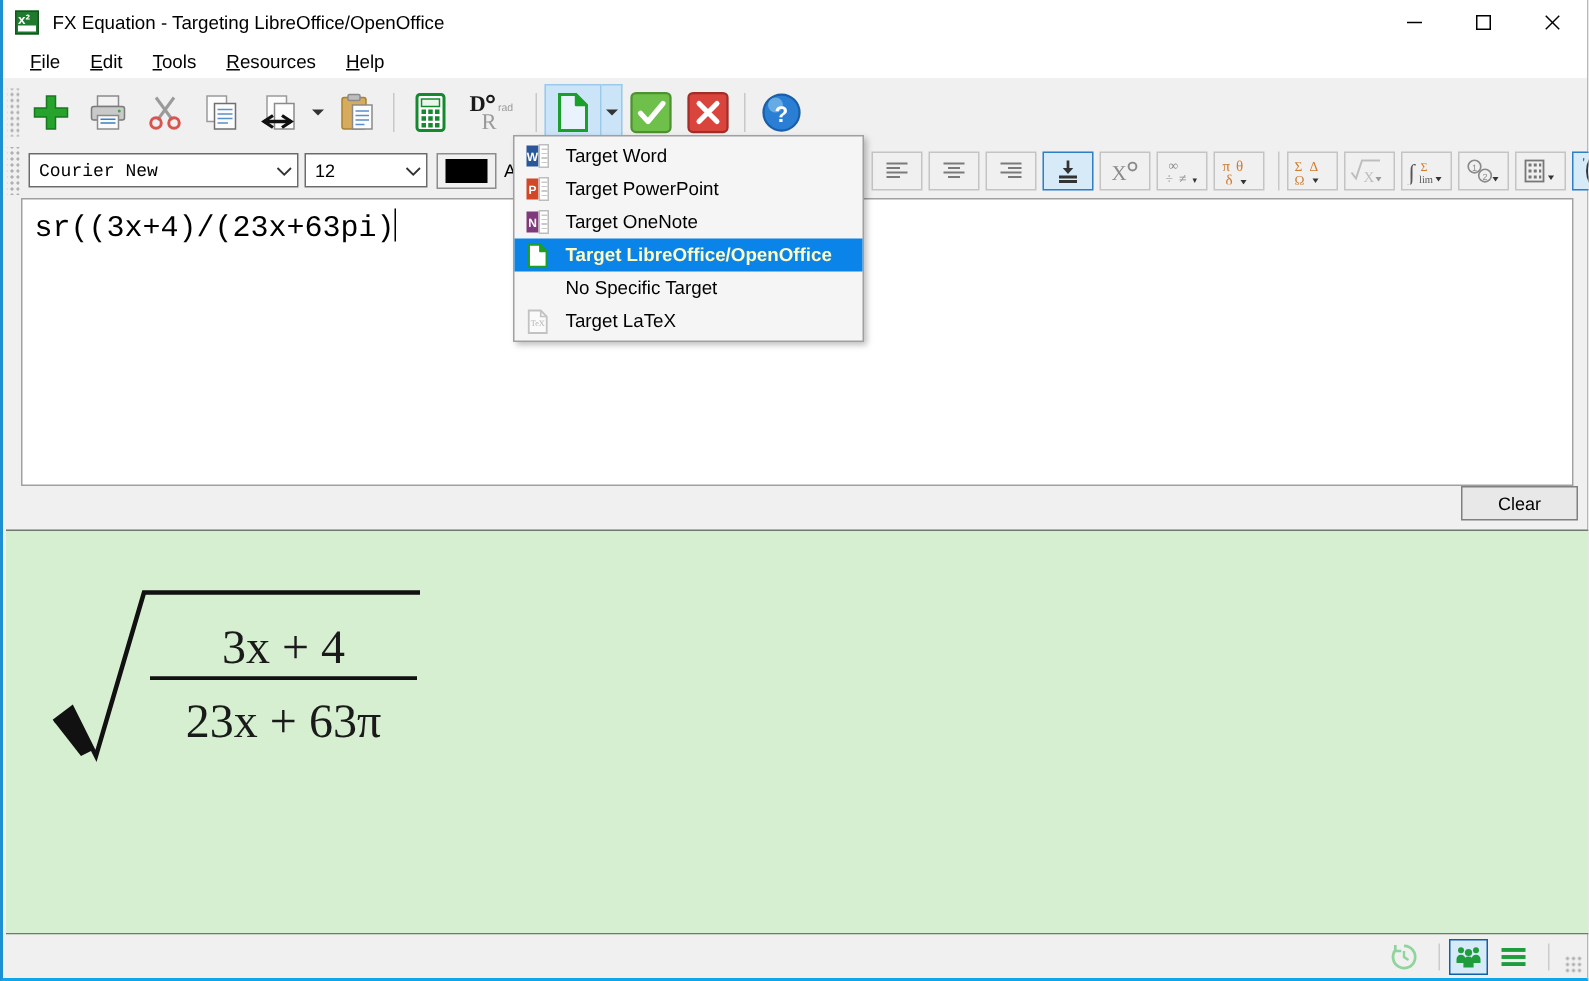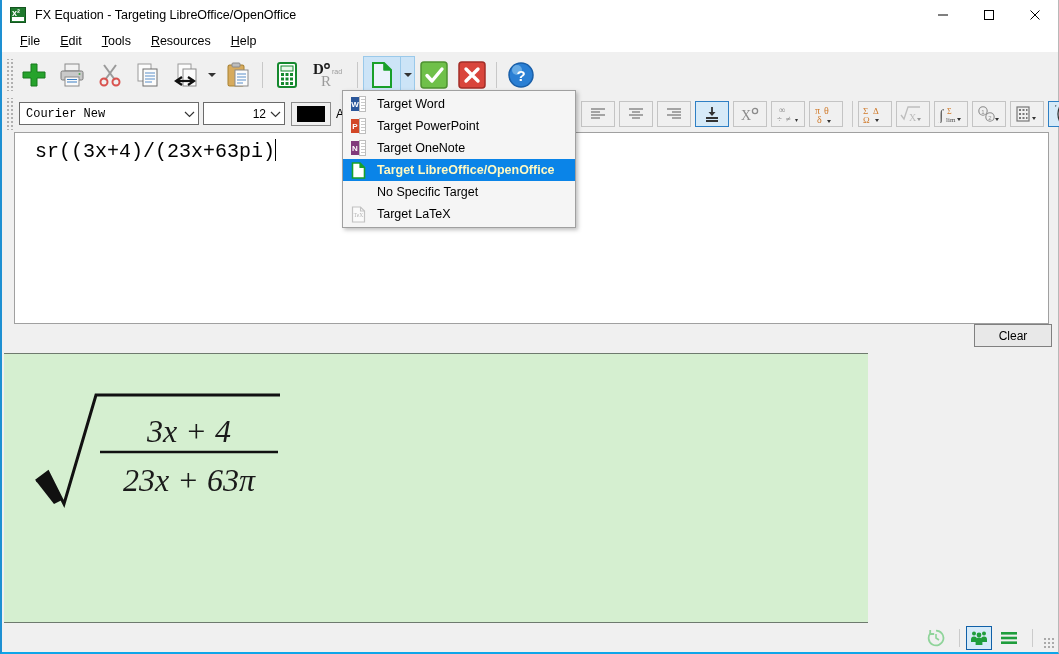--- a/index.html
+++ b/index.html
@@ -178,21 +178,21 @@
   }
   .combo .val { padding-left: 6px; flex: 1; white-space: nowrap; overflow: hidden; }
   .combo .dd {
     width: 18px;
     display: flex;
     align-items: center;
     justify-content: center;
   }
   .combo .dd svg { display: block; }
   .font-combo { width: 180px; margin-left: 4px; font-family: Liberation Mono, monospace; }
-  .size-combo { width: 82px; margin-left: 4px; text-align: right; }
+  .size-combo { width: 82px; margin-left: 4px; }
   .color-btn {
     width: 40px; height: 24px;
     margin-left: 6px;
     border: 1px solid #8c8c8c;
     background: #f0f0f0;
     display: flex;
     align-items: center;
     justify-content: center;
     box-sizing: border-box;
     flex: none;
@@ -236,21 +236,21 @@
     width: 1035px; height: 192px;
     background: #ffffff;
     border: 1px solid #a0a0a0;
     box-sizing: border-box;
     overflow: hidden;
   }
   .editor-text {
     font-family: "Liberation Mono", monospace;
     font-size: 20px;
     color: #000;
-    padding: 6px 20px;
+    padding: 6px 8px;
     white-space: pre;
     position: relative;
   }
   .caret-bar {
     display: inline-block;
     width: 1px;
     height: 22px;
     background: #000;
     vertical-align: -4px;
   }
@@ -273,28 +273,27 @@
     display: flex;
     align-items: center;
     justify-content: center;
     box-sizing: border-box;
   }
 
   
   .preview {
     position: absolute;
     top: 353px; left: 2px;
-    width: 864px;
+    width: 1055px;
     height: 270px;
     background: #d5efd0;
     border-top: 1px solid #6e7a6e;
     border-bottom: 1px solid #6e7a6e;
     box-sizing: border-box;
     overflow: hidden;
-    font-style: italic;
   }
   .eq {
     position: absolute;
     left: 26px;
     top: 30px;
   }
 
   
   .statusbar {
     position: absolute;

